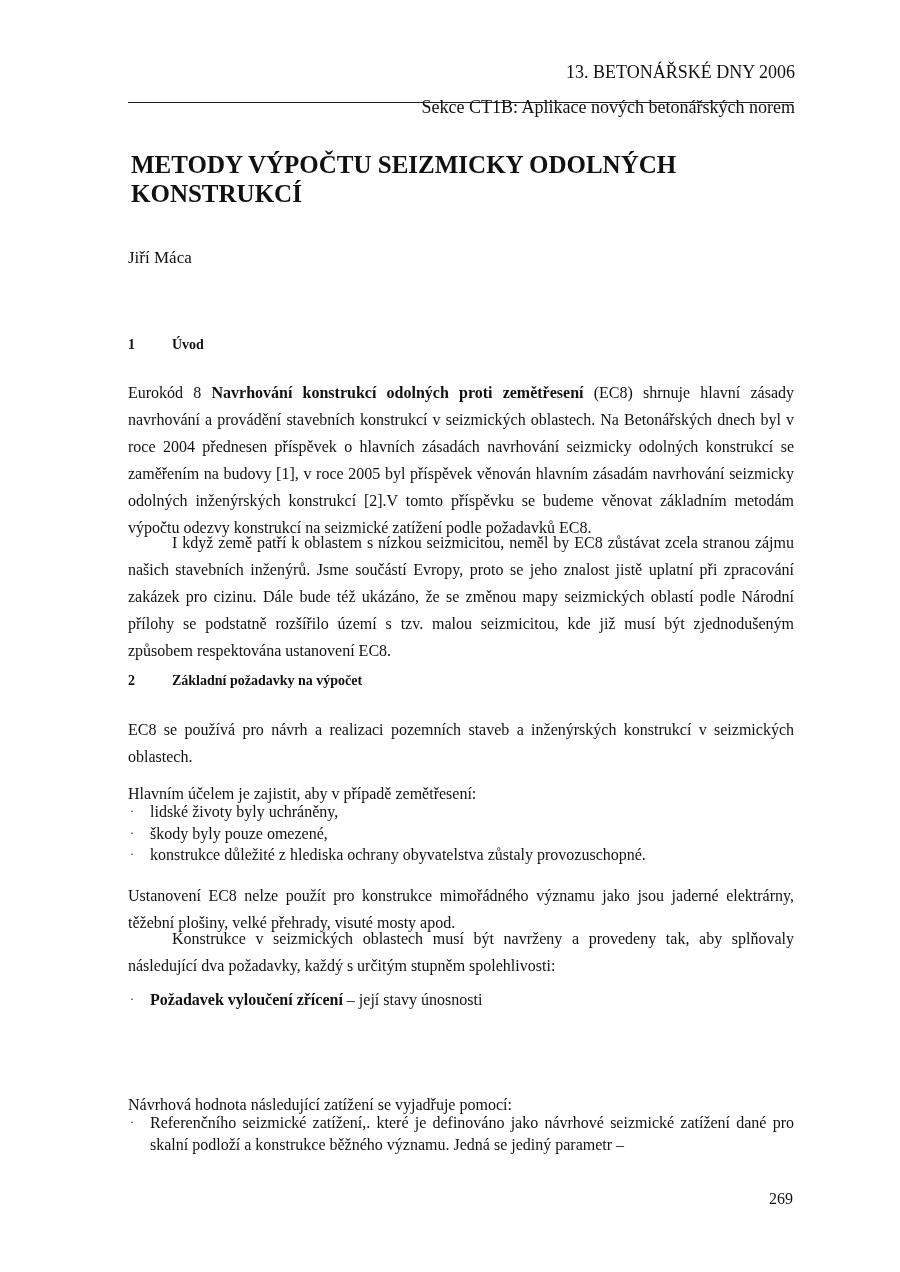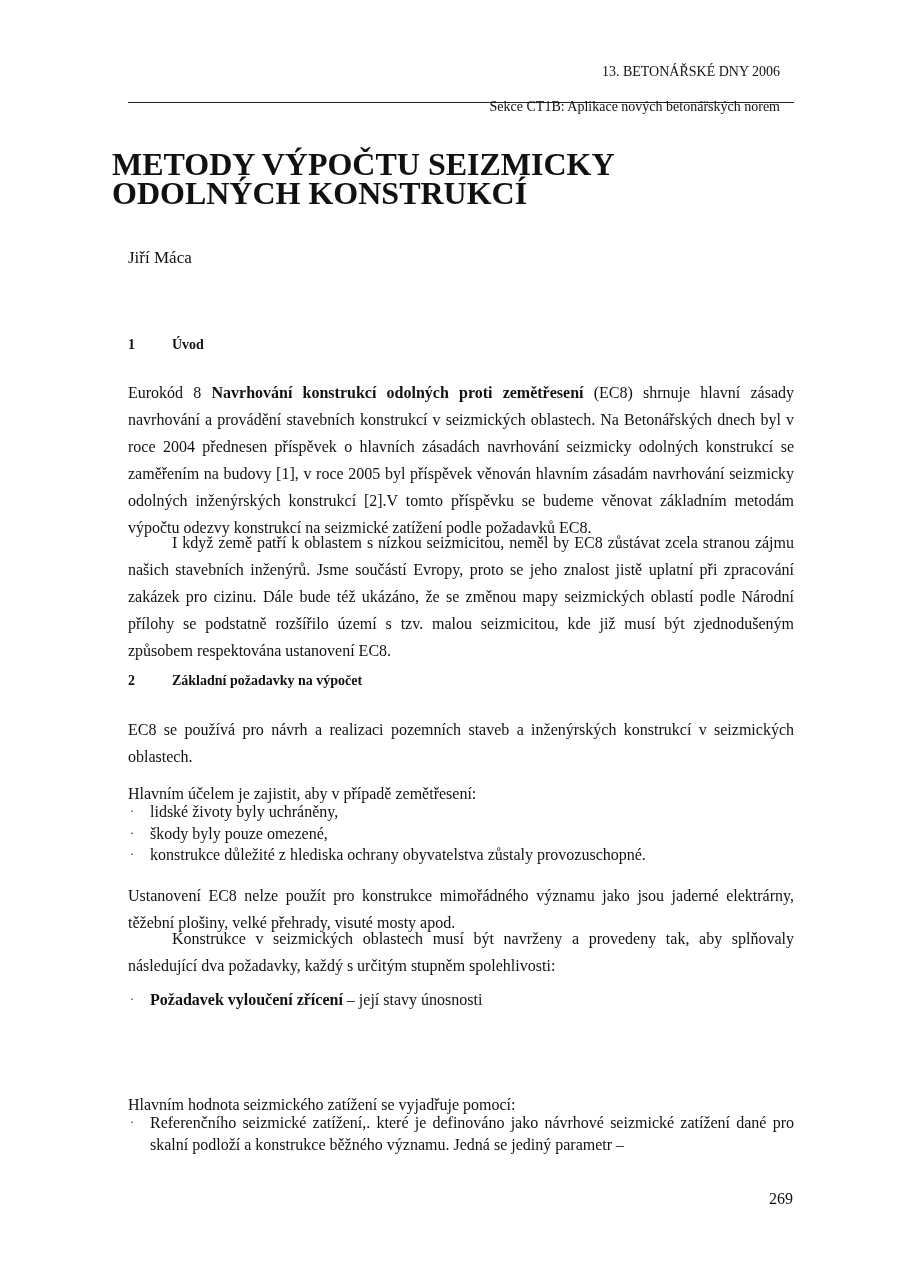--- a/index.html
+++ b/index.html
@@ -1,23 +1,23 @@
 <!DOCTYPE html>
 <html><head>
 <meta charset="utf-8">
 <style>
   html, body { margin: 0; padding: 0; background: #ffffff; }
   body { width: 900px; height: 1272px; position: relative; overflow: hidden;
          font-family: "Liberation Serif", "DejaVu Serif", serif; color: #111; }
   .page { position: absolute; left: 0; top: 0; width: 900px; height: 1272px; }
-  .hdr { position: absolute; right: 120px; text-align: right; font-size: 14px; line-height: 18px; }
+  .hdr { position: absolute; right: 105px; text-align: right; font-size: 18px; line-height: 18px; }
   .hdr1 { top: 63px; }
   .hdr2 { top: 82px; font-weight: normal; margin-top: 16px; }
   .hdr-rule { position: absolute; left: 128px; width: 666px; top: 102px; border-top: 1px solid #222; }
-  .title { position: absolute; left: 112px; top: 150px; width: 640px; font-size: 32px; font-weight: bold; line-height: 29px; }
+  .title { position: absolute; left: 131px; top: 150px; width: 640px; font-size: 25px; font-weight: bold; line-height: 29px; }
   .author { position: absolute; left: 128px; top: 248px; font-size: 17px; }
   .h1 { position: absolute; left: 128px; font-size: 14px; font-weight: bold; }
   .h1 .num { display: inline-block; width: 44px; }
   .para { position: absolute; left: 128px; width: 666px; font-size: 16px; line-height: 27px; text-align: justify; }
   .indent { text-indent: 44px; }
   .bullets { position: absolute; left: 128px; width: 666px; font-size: 16px; line-height: 21.5px; margin: 0; padding: 0; list-style: none; }
   .bullets li { position: relative; padding-left: 22px; text-align: justify; }
   .bullets li .dot { position: absolute; left: 2px; top: 0; font-size: 12px; }
   .pagenum { position: absolute; right: 107px; top: 1190px; font-size: 16px; }
   b { font-weight: bold; }
@@ -60,20 +60,20 @@
 
   <div class="para" style="top:882px;">Ustanovení EC8 nelze použít pro konstrukce mimořádného významu jako jsou jaderné elektrárny, těžební plošiny, velké přehrady, visuté mosty apod.</div>
 
   <div class="para indent" style="top:925px;">Konstrukce v seizmických oblastech musí být navrženy a provedeny tak, aby splňovaly následující dva požadavky, každý s určitým stupněm spolehlivosti:</div>
 
   <ul class="bullets" style="top:989px;">
     <li><span class="dot">·</span><b>Požadavek vyloučení zřícení</b><span> – její stavy únosnosti</span></li>
   </ul>
 
 
-  <div class="para" style="top:1091px;">Hlavním hodnota seizmického zatížení se vyjadřuje pomocí:</div>
+  <div class="para" style="top:1091px;">Návrhová hodnota následující zatížení se vyjadřuje pomocí:</div>
 
   <ul class="bullets" style="top:1112px;">
     <li><span class="dot">·</span><span>Referenčního seizmické zatížení,. které je definováno jako návrhové seizmické zatížení dané pro skalní podloží a konstrukce běžného významu. Jedná se jediný parametr –</span></li>
   </ul>
 
   <div class="pagenum">269</div>
 </div>
 
 </body></html>

